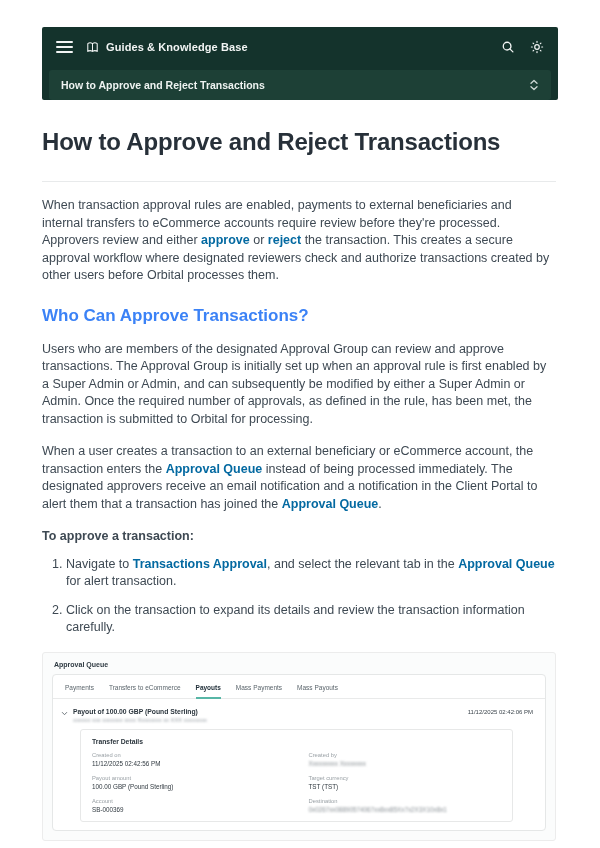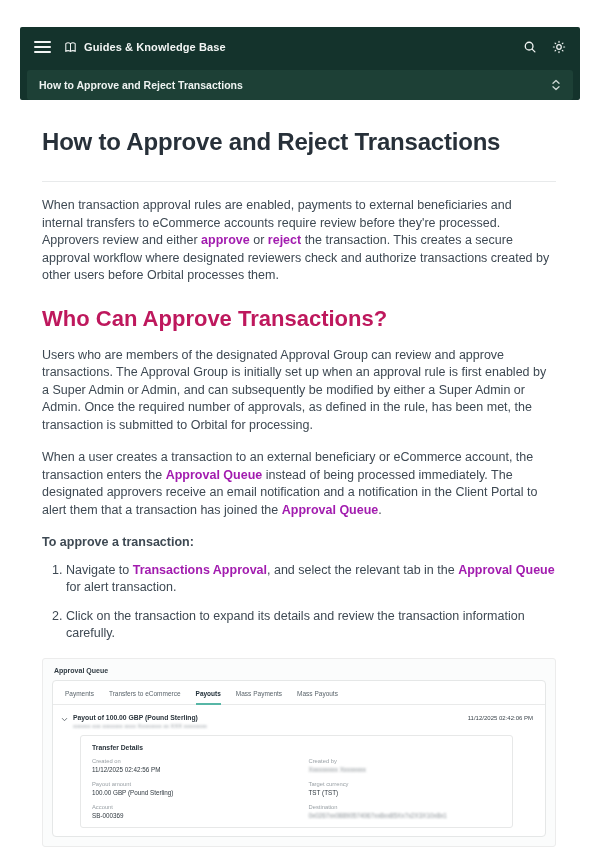--- a/index.html
+++ b/index.html
@@ -1,37 +1,37 @@
 <!DOCTYPE html>
 <html><head>
 <meta charset="utf-8">
 <style>
   * { box-sizing: border-box; }
   html,body { margin:0; padding:0; background:#fff; }
   body { font-family:"Liberation Sans", sans-serif; }
   .page { width:600px; height:848px; background:#ffffff; position:relative; overflow:hidden; }
 
   
-  .header { margin:27px 20px 0; background:#14332c; color:#f2f5f4; border-radius:2px; }
+  .header { margin:27px 42px 0; background:#14332c; color:#f2f5f4; border-radius:2px; }
   .header-top { display:flex; align-items:center; height:40px; padding:0 14px; gap:13px; }
   .burger { width:17px; display:flex; flex-direction:column; gap:3px; cursor:pointer; }
   .burger span { display:block; height:2px; background:#f2f5f4; border-radius:1px; }
   .brand { display:flex; align-items:center; gap:7px; font-weight:bold; font-size:11px; letter-spacing:0.1px; }
   .header-icons { margin-left:auto; display:flex; gap:15px; align-items:center; }
   .hicon { display:inline-flex; cursor:pointer; }
   .crumbbar { margin:3px 7px 7px; background:#1d4036; border-radius:3px; display:flex; align-items:center; height:30px; padding:0 12px; font-size:10.5px; font-weight:bold; color:#eef3f1; }
   .crumb-chev { margin-left:auto; display:inline-flex; opacity:.85; cursor:pointer; }
 
   
   .content { margin:0 44px 0 42px; }
   h1 { font-size:24px; color:#273039; margin:28px 0 0; font-weight:bold; letter-spacing:-0.2px; }
   .rule { border:none; border-top:1px solid #e8eaeb; margin:25px 0 0; }
   p.body { font-size:12.5px; line-height:17.5px; color:#3e4953; margin:15px 0 0; }
-  h2 { font-size:22px; color:#be185d; margin:21px 0 0; font-weight:bold; }
-  p.body strong, li strong, .steps-intro { color:#a21caf; }
+  h2 { font-size:17px; color:#3b82f6; margin:21px 0 0; font-weight:bold; }
+  p.body strong, li strong, .steps-intro { color:#0369a1; }
   .steps-intro { font-weight:bold; font-size:12.5px; margin-top:16px; }
   ol.steps { margin:10px 0 0; padding-left:24px; font-size:12.5px; line-height:17.5px; color:#3e4953; }
   ol.steps li + li { margin-top:11px; }
 
   
   .shot { margin-top:15px; border:1px solid #ececec; background:#fbfcfc; border-radius:3px; padding:6px 9px 9px; }
   .shot-title { font-size:7px; font-weight:bold; color:#2f3a42; padding:2px 0 6px 2px; }
   .shot-card { background:#fff; border:1px solid #e5e7e7; border-radius:4px; }
   .tabs { display:flex; gap:15px; padding:9px 12px 0; border-bottom:1px solid #e9eaea; font-size:6.5px; color:#5a646b; }
   .tab { padding-bottom:6px; cursor:pointer; white-space:nowrap; }

